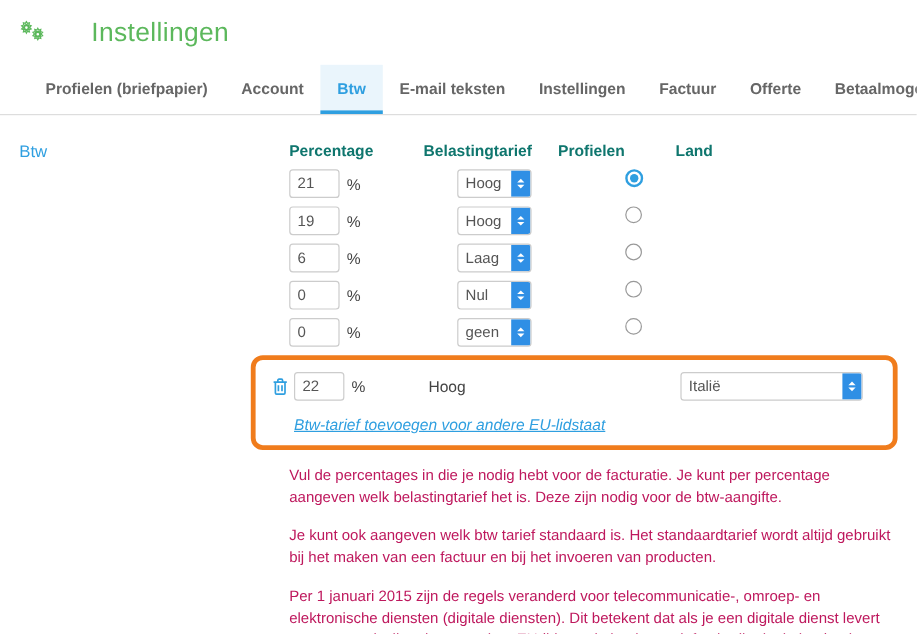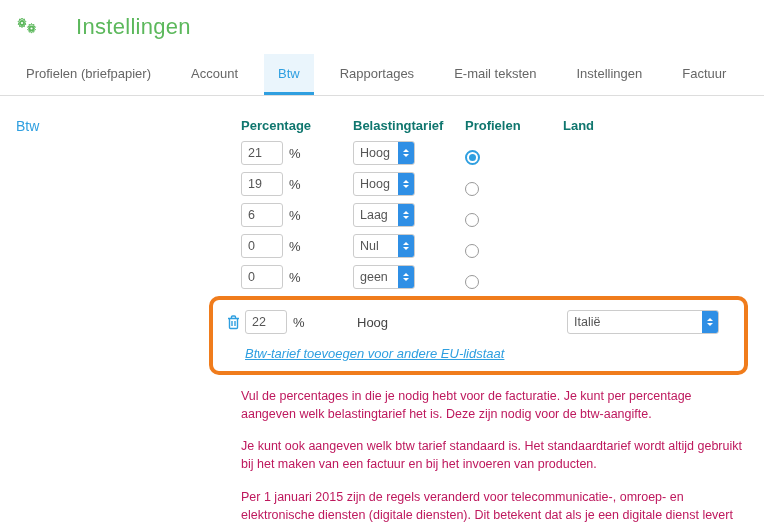--- a/index.html
+++ b/index.html
@@ -15,22 +15,23 @@
     display: flex;
     align-items: center;
     padding: 14px 16px 14px 16px;
     gap: 30px;
   }
   .header-icon { color: #5cb85c; margin-right: 8px; }
   .header h1 { font-size: 22px; font-weight: 400; color: #5cb85c; letter-spacing: 0.3px; }
   .tabs {
     display: flex;
     border-bottom: 1px solid #ddd;
-    padding: 0 12px;
-    gap: 12px;
+    padding: 0 24px;
+    gap: 0;
+    font-weight: bold;
   }
   .tab {
     padding: 12px 14px 11px 14px;
     font-size: 13px;
     color: #666;
     cursor: pointer;
     border-bottom: 3px solid transparent;
     white-space: nowrap;
   }
   .tab.active {
@@ -56,22 +57,23 @@
     color: #0f766e;
     margin-bottom: 8px;
     font-size: 13px;
   }
   .col-pct { width: 112px; }
   .col-tariff { width: 112px; }
   .col-std { width: 98px; }
   .col-country { flex: 1; }
   .row {
     display: flex;
-    align-items: flex-end;
+    align-items: flex-start;
     margin-bottom: 7px;
+    gap: 28px;
   }
   .pct-cell { width: 112px; display: flex; align-items: center; gap: 6px; }
   .tariff-cell { width: 112px; }
   .std-cell { width: 98px; display:flex; align-items:center; }
   .country-cell { flex: 1; }
   input.pct {
     width: 42px;
     height: 24px;
     border: 1px solid #ccc;
     border-radius: 3px;
@@ -177,21 +179,20 @@
       </g>
     </svg>
   </span>
   <h1>Instellingen</h1>
 </div>
 
 <div class="tabs">
   <div class="tab">Profielen (briefpapier)</div>
   <div class="tab">Account</div>
   <div class="tab active">Btw</div>
-  <div class="tab">Rapportages</div>
   <div class="tab">E-mail teksten</div>
   <div class="tab">Instellingen</div>
   <div class="tab">Factuur</div>
   <div class="tab">Offerte</div>
   <div class="tab">Betaalmoge</div>
 </div>
 
 <div class="content">
   <div class="section-label">Btw</div>
 

